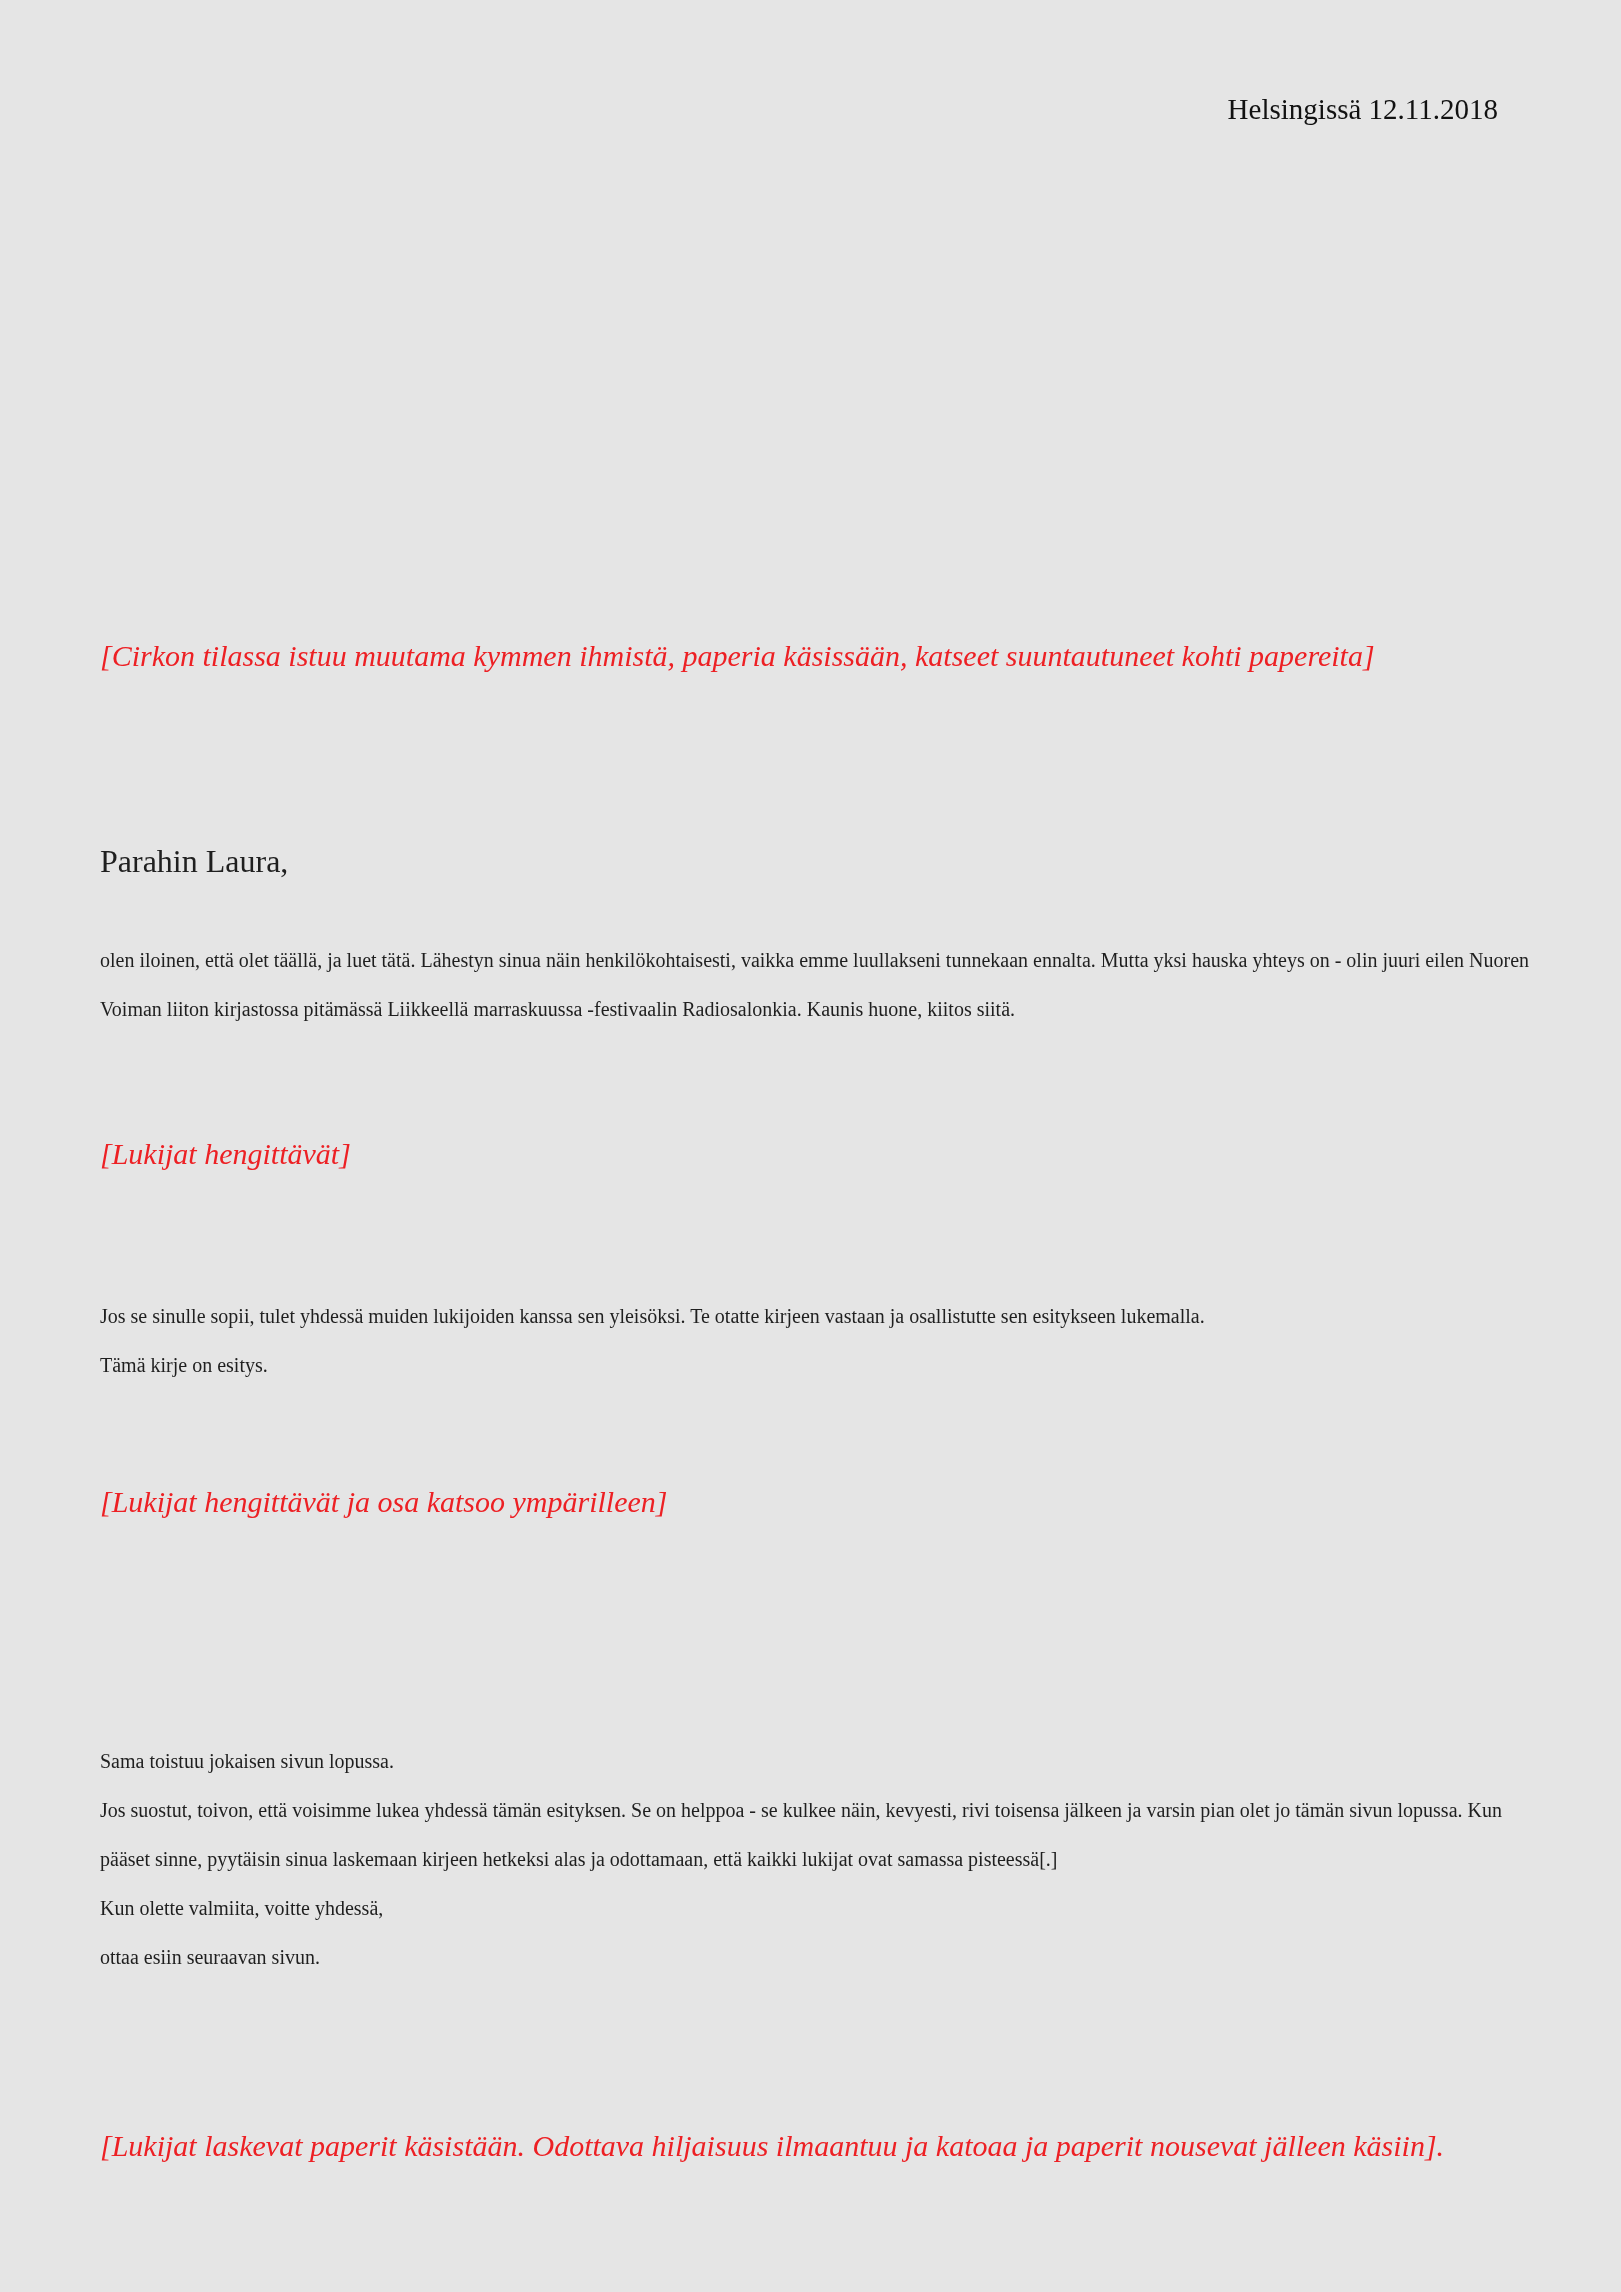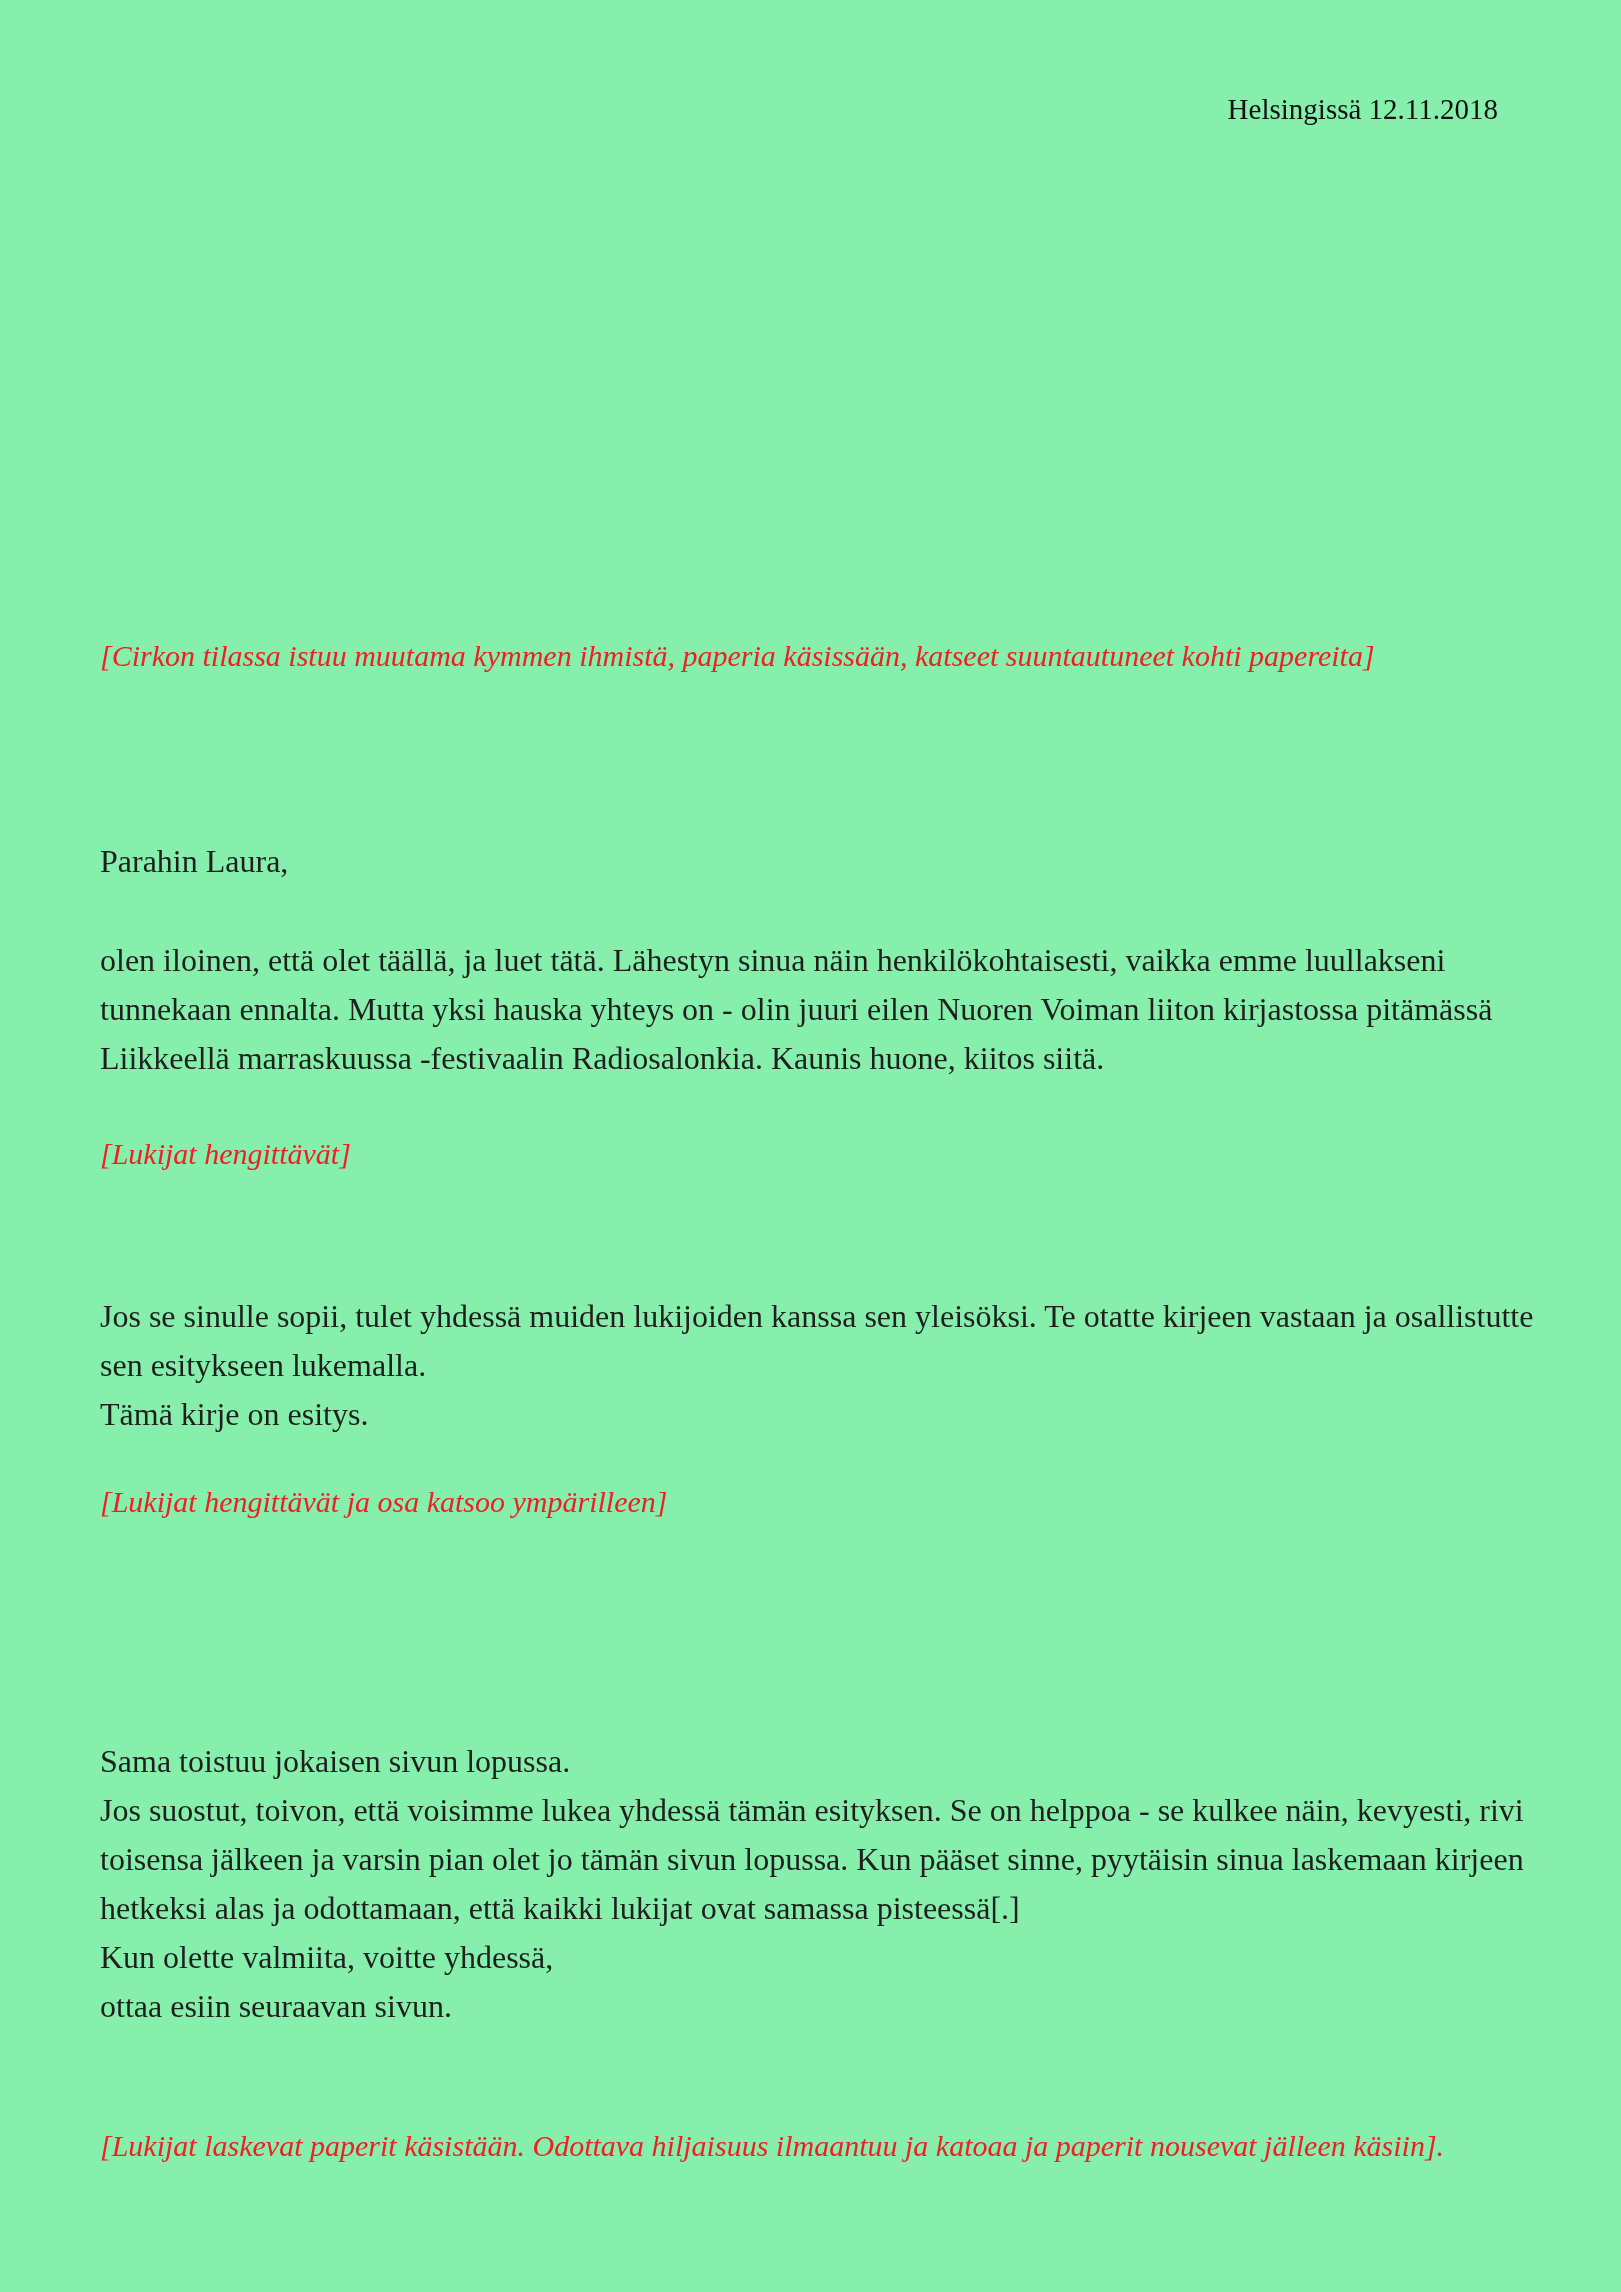--- a/index.html
+++ b/index.html
@@ -4,21 +4,21 @@
 <style>
   html, body {
     margin: 0;
     padding: 0;
     background: #ffffff;
   }
   .page {
     position: relative;
     width: 1621px;
     height: 2293px;
-    background: #86efac;
+    background: #e5e5e5;
     font-family: "Liberation Serif", "DejaVu Serif", serif;
     color: #1f1f1f;
     overflow: hidden;
   }
   .date {
     position: absolute;
     top: 93px;
     right: 123px;
     font-size: 29px;
     color: #111111;
@@ -38,21 +38,21 @@
   .salutation {
     position: absolute;
     left: 100px;
     top: 843px;
     font-size: 32px;
   }
   .para {
     position: absolute;
     left: 100px;
     width: 1441px;
-    font-size: 32px;
+    font-size: 20px;
     line-height: 49px;
   }
   .p1 { top: 936px; }
   .p2 { top: 1292px; }
   .p3 { top: 1737px; }
 </style>
 </head>
 <body>
 
 <div class="page">

